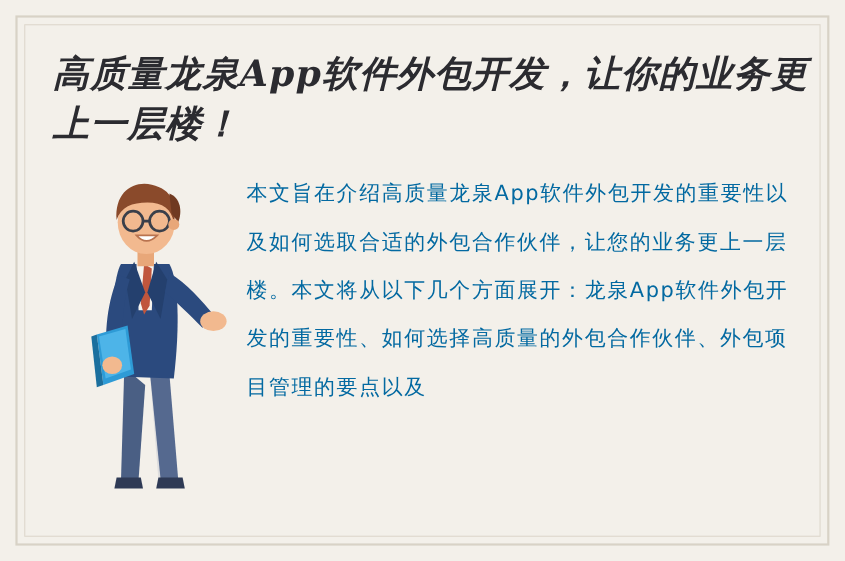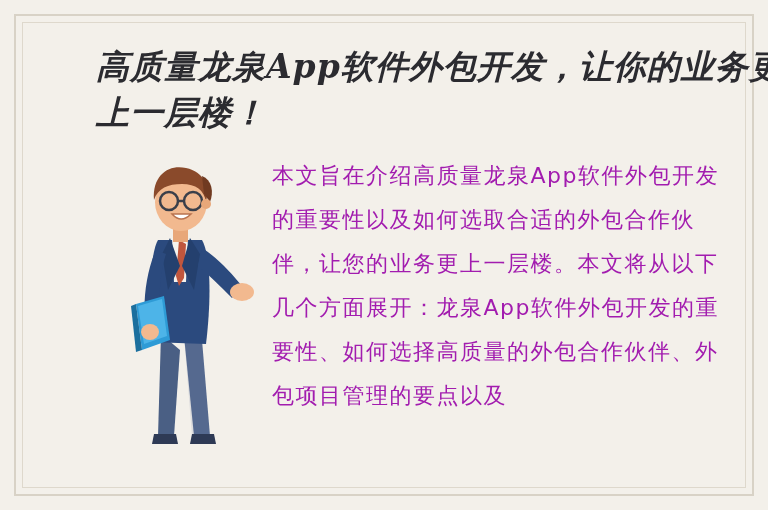--- a/index.html
+++ b/index.html
@@ -38,21 +38,20 @@
     bottom: 22px;
     border: 1px solid #ded8cc;
     box-sizing: border-box;
   }
   .content {
     position: absolute;
     left: 44px;
     top: 44px;
     right: 44px;
     bottom: 30px;
-    margin-left: 48px;
   }
   .title {
     font-family: "DejaVu Serif", serif;
     font-weight: bold;
     font-style: italic;
     font-size: 33px;
     line-height: 46px;
     color: #2b2b30;
     letter-spacing: 1px;
     margin: 0;
@@ -67,23 +66,23 @@
   }
   .illustration {
     width: 160px;
     min-width: 160px;
     height: 300px;
     position: relative;
     margin-left: 14px;
   }
   .paragraph {
     font-family: "DejaVu Sans", sans-serif;
-    font-size: 22px;
+    font-size: 19px;
     line-height: 44px;
-    color: #a21caf;
+    color: #0369a1;
     letter-spacing: 1.5px;
     width: 520px;
     margin-left: 6px;
     overflow: hidden;
     max-height: 310px;
   }
 </style>
 </head>
 <body>
 

